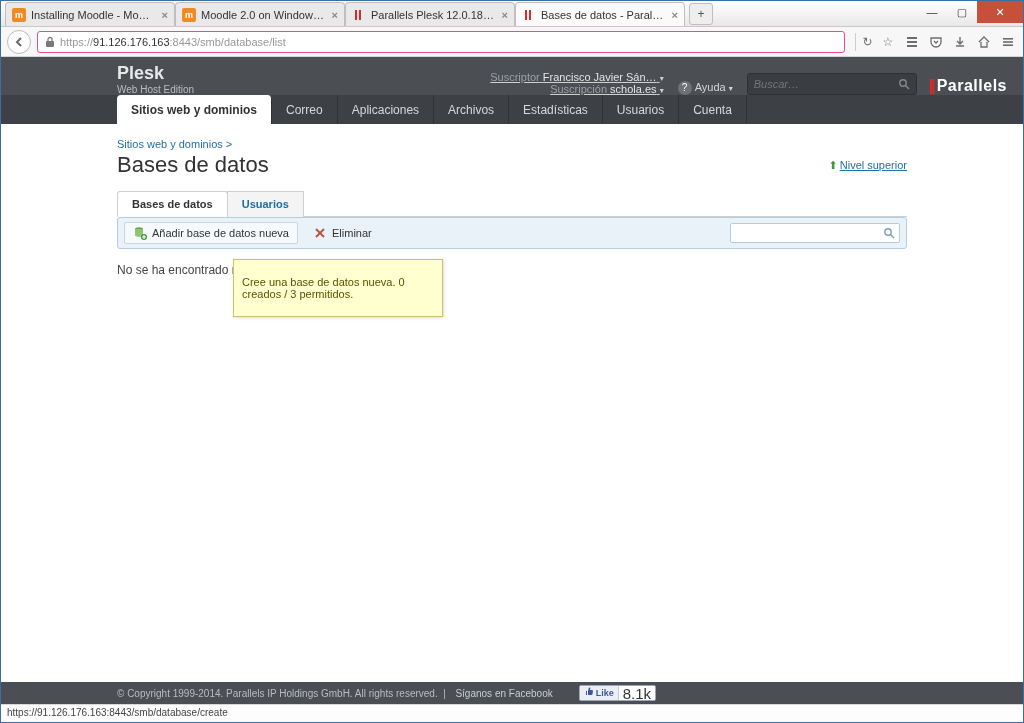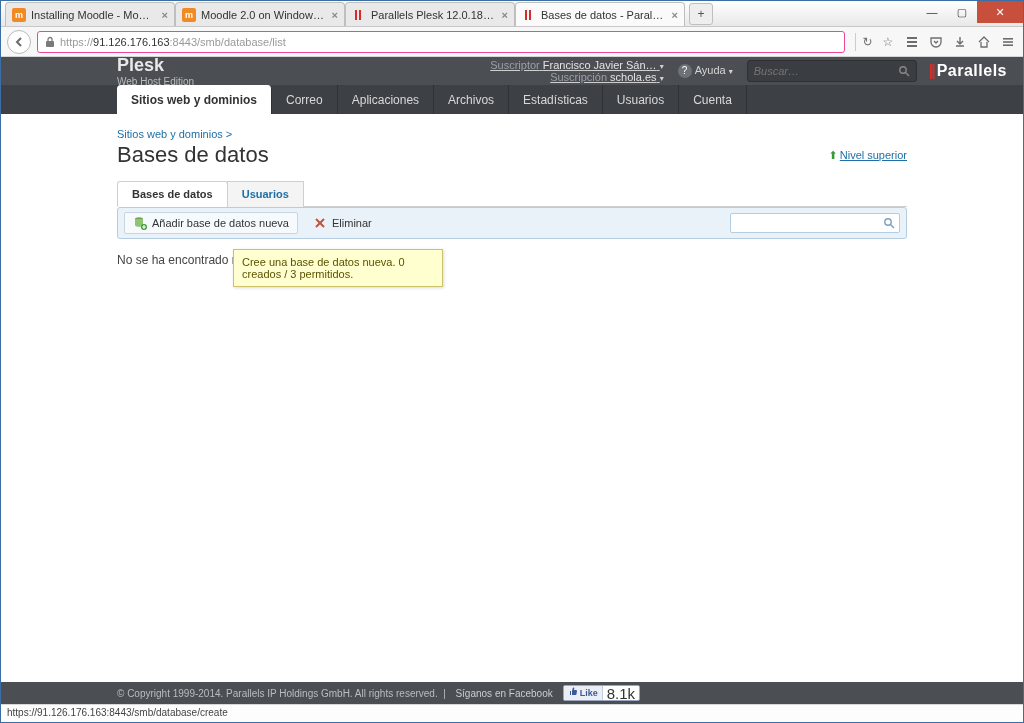--- a/index.html
+++ b/index.html
@@ -17,21 +17,21 @@
 .winbtn { width:30px; height:22px; display:flex; align-items:center; justify-content:center; font-size:11px; color:#333; cursor:pointer; }
 .winbtn.close { background:#c94f3d; color:#fff; width:46px; }
 .urlbar { height:30px; display:flex; align-items:center; padding:0 6px; gap:6px; border-bottom:1px solid #d5d5d5; background:#f7f7f7; }
 .navback { width:24px; height:24px; border:1px solid #bbb; border-radius:50%; display:flex; align-items:center; justify-content:center; color:#6b6b6b; cursor:pointer; background:#fff; }
 .urlbox { flex:1; height:22px; display:flex; align-items:center; border:1px solid #ec4899; border-radius:3px; background:#fff; padding:0 6px; font-size:11px; color:#777; }
 .urlbox .https { color:#999; }
 .urlbox .host { color:#333; }
 .tbicon { width:18px; height:18px; display:flex; align-items:center; justify-content:center; color:#6d6d6d; cursor:pointer; }
 .reload { border-left:1px solid #ccc; padding-left:6px; margin-left:4px; }
 .content { flex:1; background:#fff; position:relative; overflow:hidden; }
-.pleskhdr { background:#4b4f54; color:#fff; height:28px; display:flex; align-items:center; padding:0 0 0 116px; }
+.pleskhdr { background:#4b4f54; color:#fff; height:38px; display:flex; align-items:flex-end; padding:0 0 0 116px; }
 .brand { display:flex; flex-direction:column; }
 .brand .p1 { font-size:18px; font-weight:bold; color:#e8e8e8; }
 .brand .p2 { font-size:10px; color:#bcbcbc; }
 .hdrspacer { flex:1; }
 .subblock { font-size:11px; color:#cfcfcf; margin-right:14px; text-align:right;text-decoration:underline; }
 .subblock .lbl { color:#9aa0a5; }
 .subblock .val { color:#e3e3e3; }
 .subblock .caret { font-size:8px; display:inline-block; vertical-align:middle; }
 .help { color:#d5d5d5; font-size:11px; margin-right:14px; cursor:pointer; }
 .help .qm { display:inline-block; width:14px; height:14px; border-radius:50%; background:#6e7277; color:#fff; text-align:center; line-height:14px; margin-right:3px; font-size:10px; }
@@ -56,24 +56,24 @@
 .desc { margin:16px 0 12px; color:#444; font-size:12px; }
 .toolbar { display:flex; align-items:center; border:1px solid #b5cde0; background:#e9f2f9; border-radius:3px; padding:4px 6px; }
 .tbbtn { display:flex; align-items:center; padding:3px 8px; border:1px solid #c7d6e2; background:#f6fafd; border-radius:2px; font-size:11px; color:#333; margin-right:6px; cursor:pointer;justify-content:flex-end; }
 .tbbtn .ico { width:14px; height:14px; margin-right:5px; }
 .tbspacer { flex:1; }
 .tbsearch { width:170px; height:20px; border:1px solid #b5cde0; background:#fff; border-radius:2px; display:flex; align-items:center; padding:0 4px; }
 .tbsearch input { flex:1; border:none; outline:none; font-size:11px; }
 .tbsearch .sicn { color:#7ba0bd; font-size:12px; }
 .tiprow { position:relative; margin-top:14px; }
 .nofound { font-size:12px; color:#444; }
-.tooltip { position:absolute; left:116px; top:-4px; background:#ffffcf; border:1px solid #cdc26a; padding:6px 8px; font-size:11px; color:#5b5200; max-width:210px; box-shadow:1px 1px 3px rgba(0,0,0,0.15); }
+.tooltip { position:absolute; left:116px; top:-4px; background:#ffffcf; border:1px solid #cdc26a; padding:16px 8px; font-size:11px; color:#5b5200; max-width:210px; box-shadow:1px 1px 3px rgba(0,0,0,0.15); }
 .footer { position:absolute; bottom:18px; left:0; right:0; background:#4b4f54; color:#b9bdc1; font-size:10px; height:22px; display:flex; align-items:center; padding:0 16px 0 116px; }
 .footer a { color:#c9ced2; text-decoration:none; margin:0 4px; }
-.fb { display:inline-flex; align-items:center; background:#fff; border:1px solid #9aa6c2; border-radius:2px; overflow:hidden; margin-left:6px; height:16px; }
+.fb { display:inline-flex; align-items:center; background:#fff; border:1px solid #9aa6c2; border-radius:2px; overflow:hidden; margin-left:22px; height:16px; }
 .fb .like { background:#eceef5; color:#3b5998; font-size:9px; padding:0 4px; border-right:1px solid #c3cde0; line-height:14px; font-weight:bold; }
 .fb .thumb { width:10px; height:10px; margin-right:2px; display:inline-block; }
 .fb .cnt { font-size:15px; padding:0 4px; color:#333; }
 .status { position:absolute; bottom:0; left:0; right:0; height:18px; background:#fdfdfd; border-top:1px solid #d8d8d8; font-size:10px; color:#444; padding:2px 6px; }
 svg { display:block; }
 .lock { width:12px; height:12px; margin-right:4px; }
 </style>
 </head>
 <body>
 

